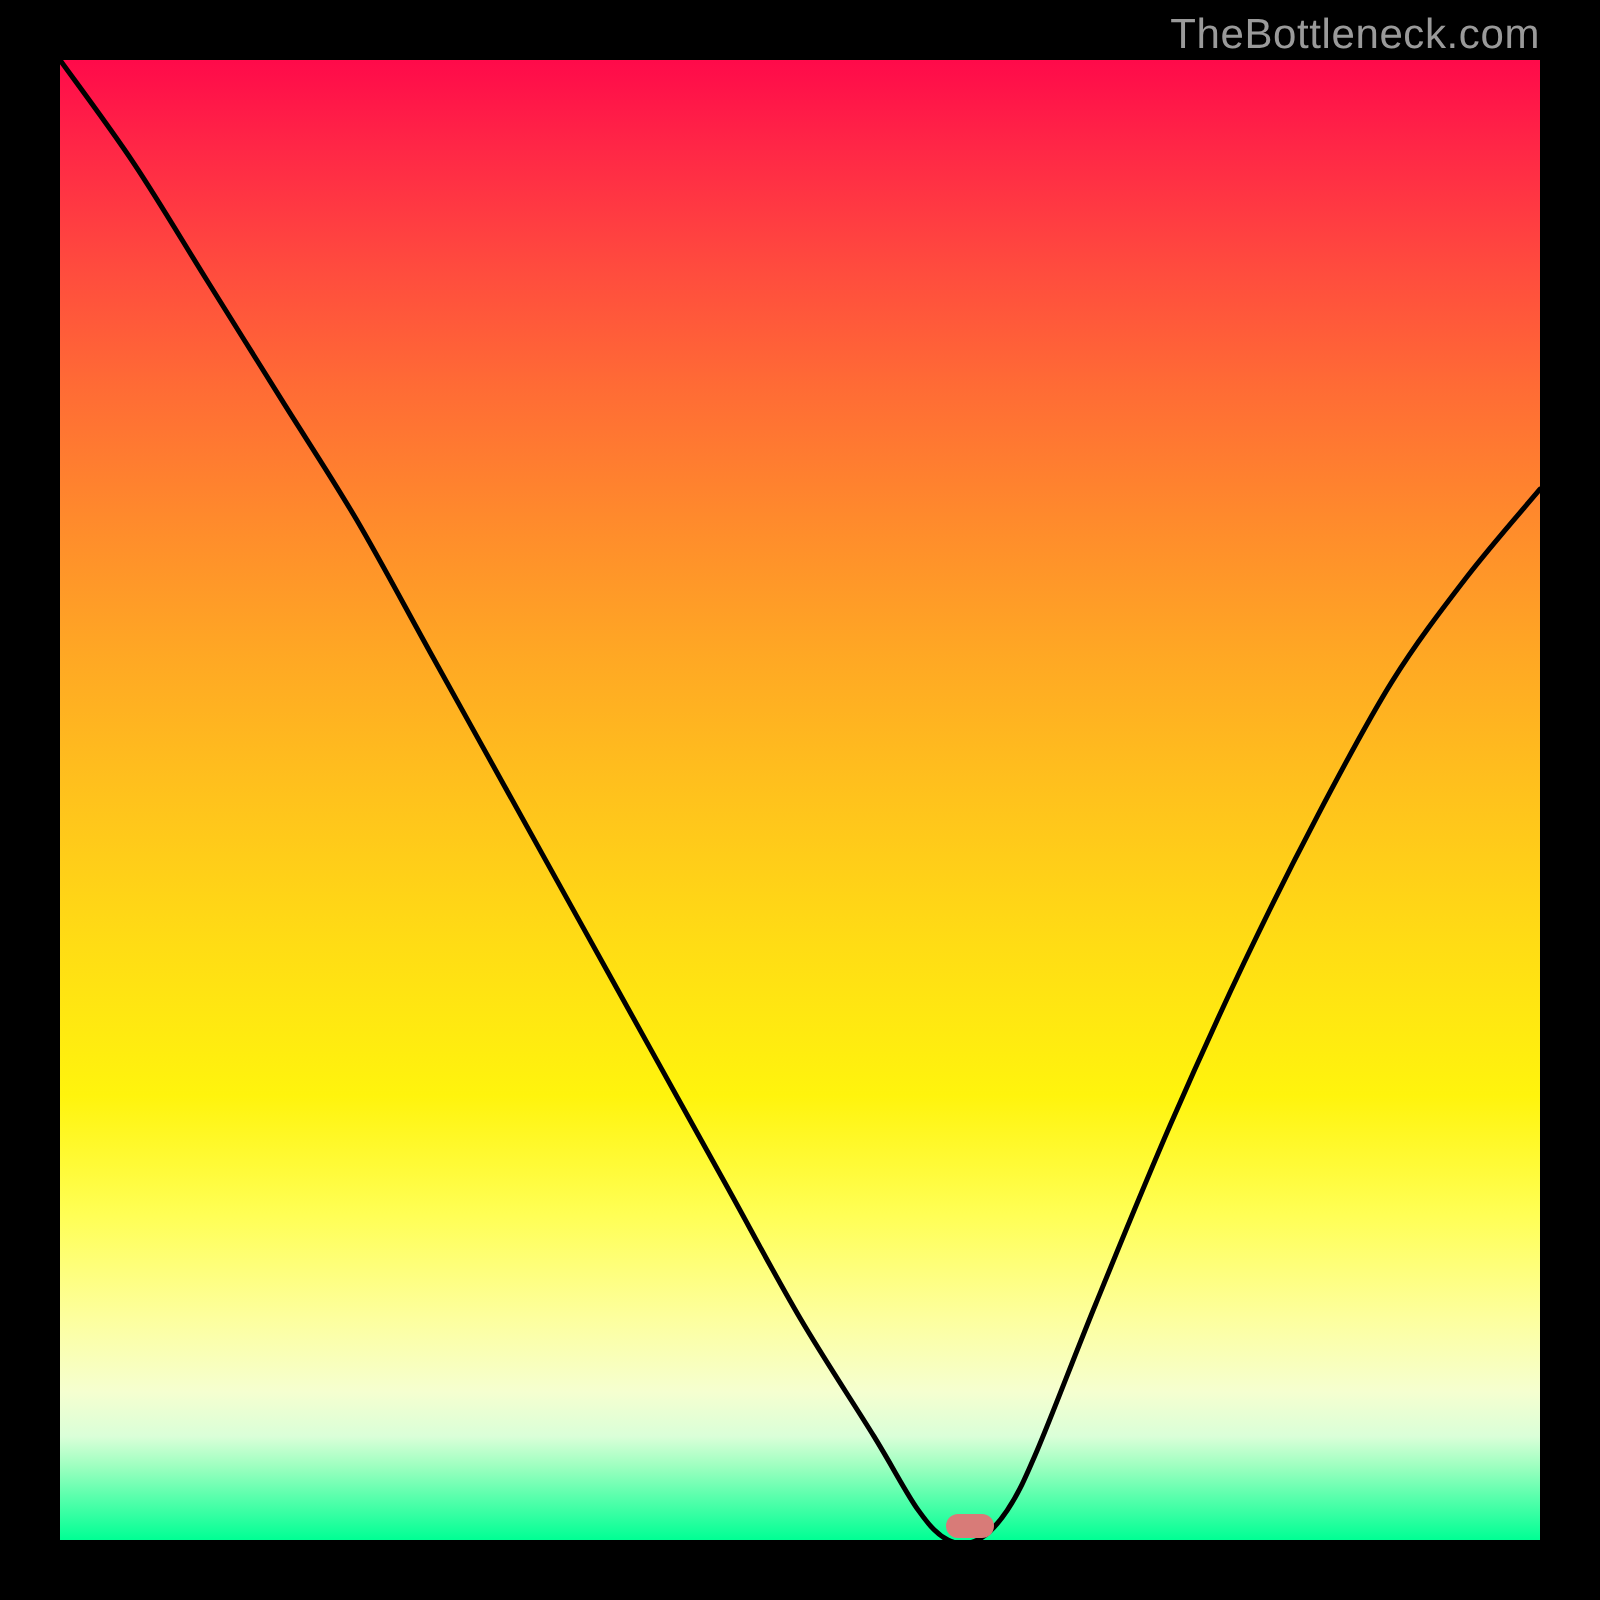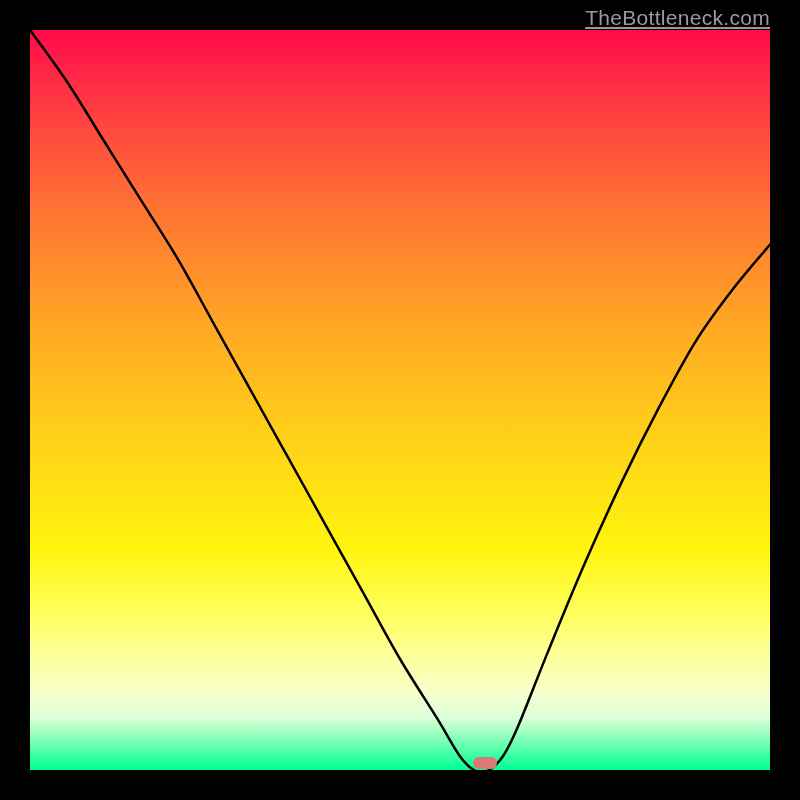--- a/index.html
+++ b/index.html
@@ -48,21 +48,20 @@
     height: 100%;
   }
   .attribution {
     position: absolute;
     top: 6px;
     right: 30px;
     color: #9a9a9a;
     font-size: 21px;
     font-weight: 400;
     letter-spacing: 0.3px;
-    text-decoration: underline;
   }
   .marker {
     position: absolute;
     background: #d87b78;
     width: 24px;
     height: 12px;
     border-radius: 6px;
   }
 </style>
 </head>

